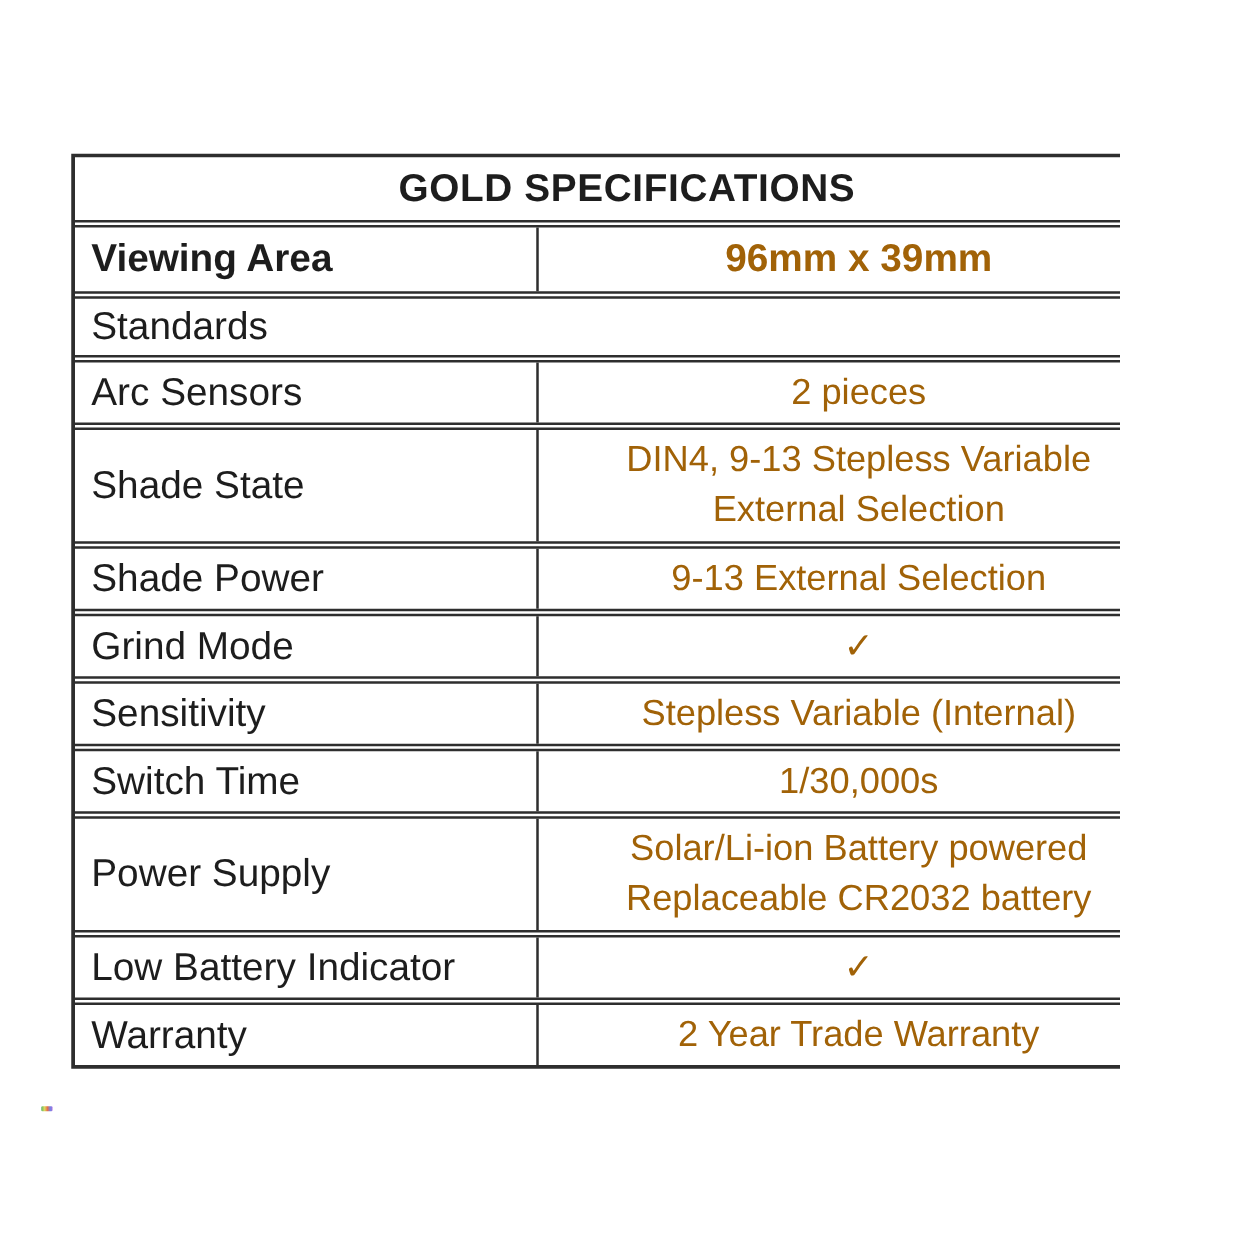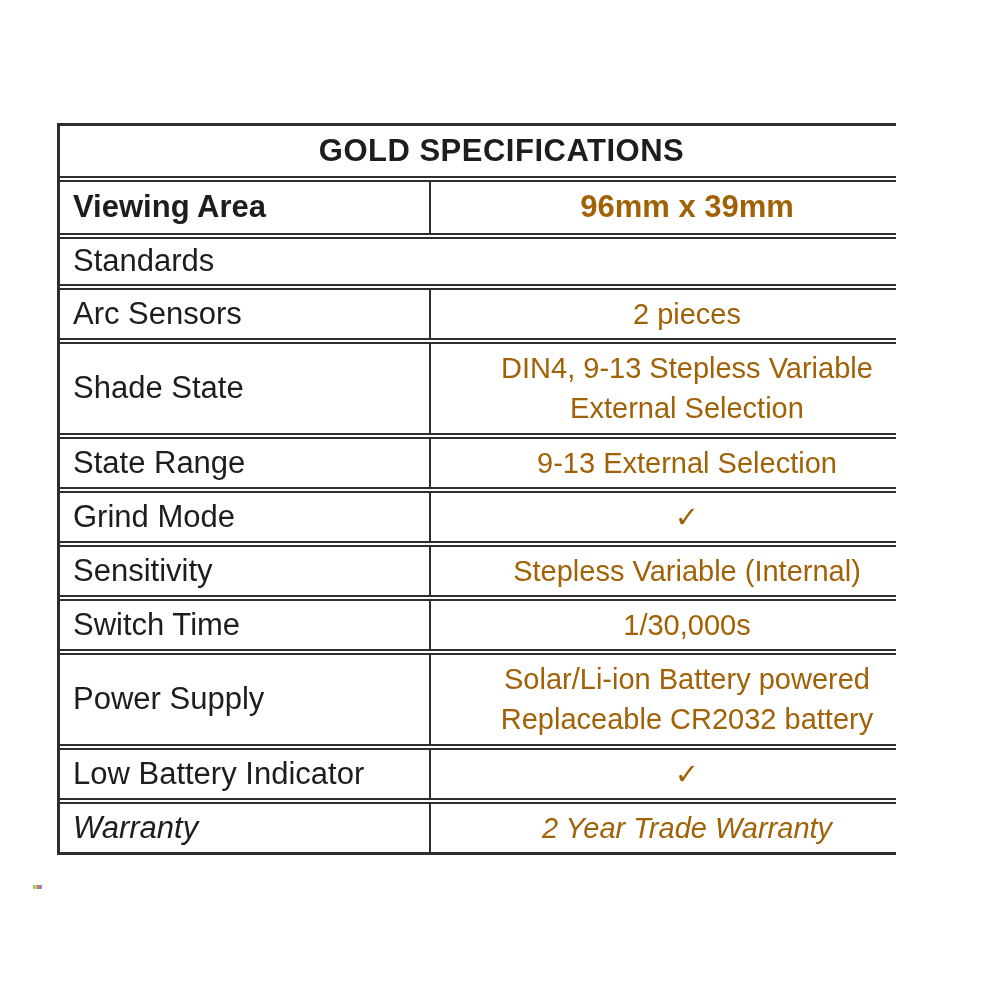--- a/index.html
+++ b/index.html
@@ -34,21 +34,21 @@
   
   .row {
     display: flex;
     align-items: stretch;
     border-top: 2px solid #2e2e2e;
     border-bottom: 2px solid #2e2e2e;
     background: #ffffff;
   }
   .row + .row { margin-top: 2px; }
   .row:first-child { border-top: none; }
-  .row:last-child { border-bottom: none; font-style: italic; }
+  .row:last-child { border-bottom: none; }
 
   .header-row {
     min-height: 52px;
     justify-content: center;
     align-items: center;
   }
   .table-title {
     font-size: 31px;
     font-weight: 700;
     letter-spacing: 0.5px;
@@ -127,21 +127,21 @@
       <div class="spec-value">2 pieces</div>
     </div>
 
     <div class="row spec-row tall">
       <div class="spec-label">Shade State</div>
       <div class="spec-value">DIN4, 9-13 Stepless Variable
 External Selection</div>
     </div>
 
     <div class="row spec-row">
-      <div class="spec-label">State Range</div>
+      <div class="spec-label">Shade Power</div>
       <div class="spec-value">9-13 External Selection</div>
     </div>
 
     <div class="row spec-row">
       <div class="spec-label">Grind Mode</div>
       <div class="spec-value">✓</div>
     </div>
 
     <div class="row spec-row">
       <div class="spec-label">Sensitivity</div>

